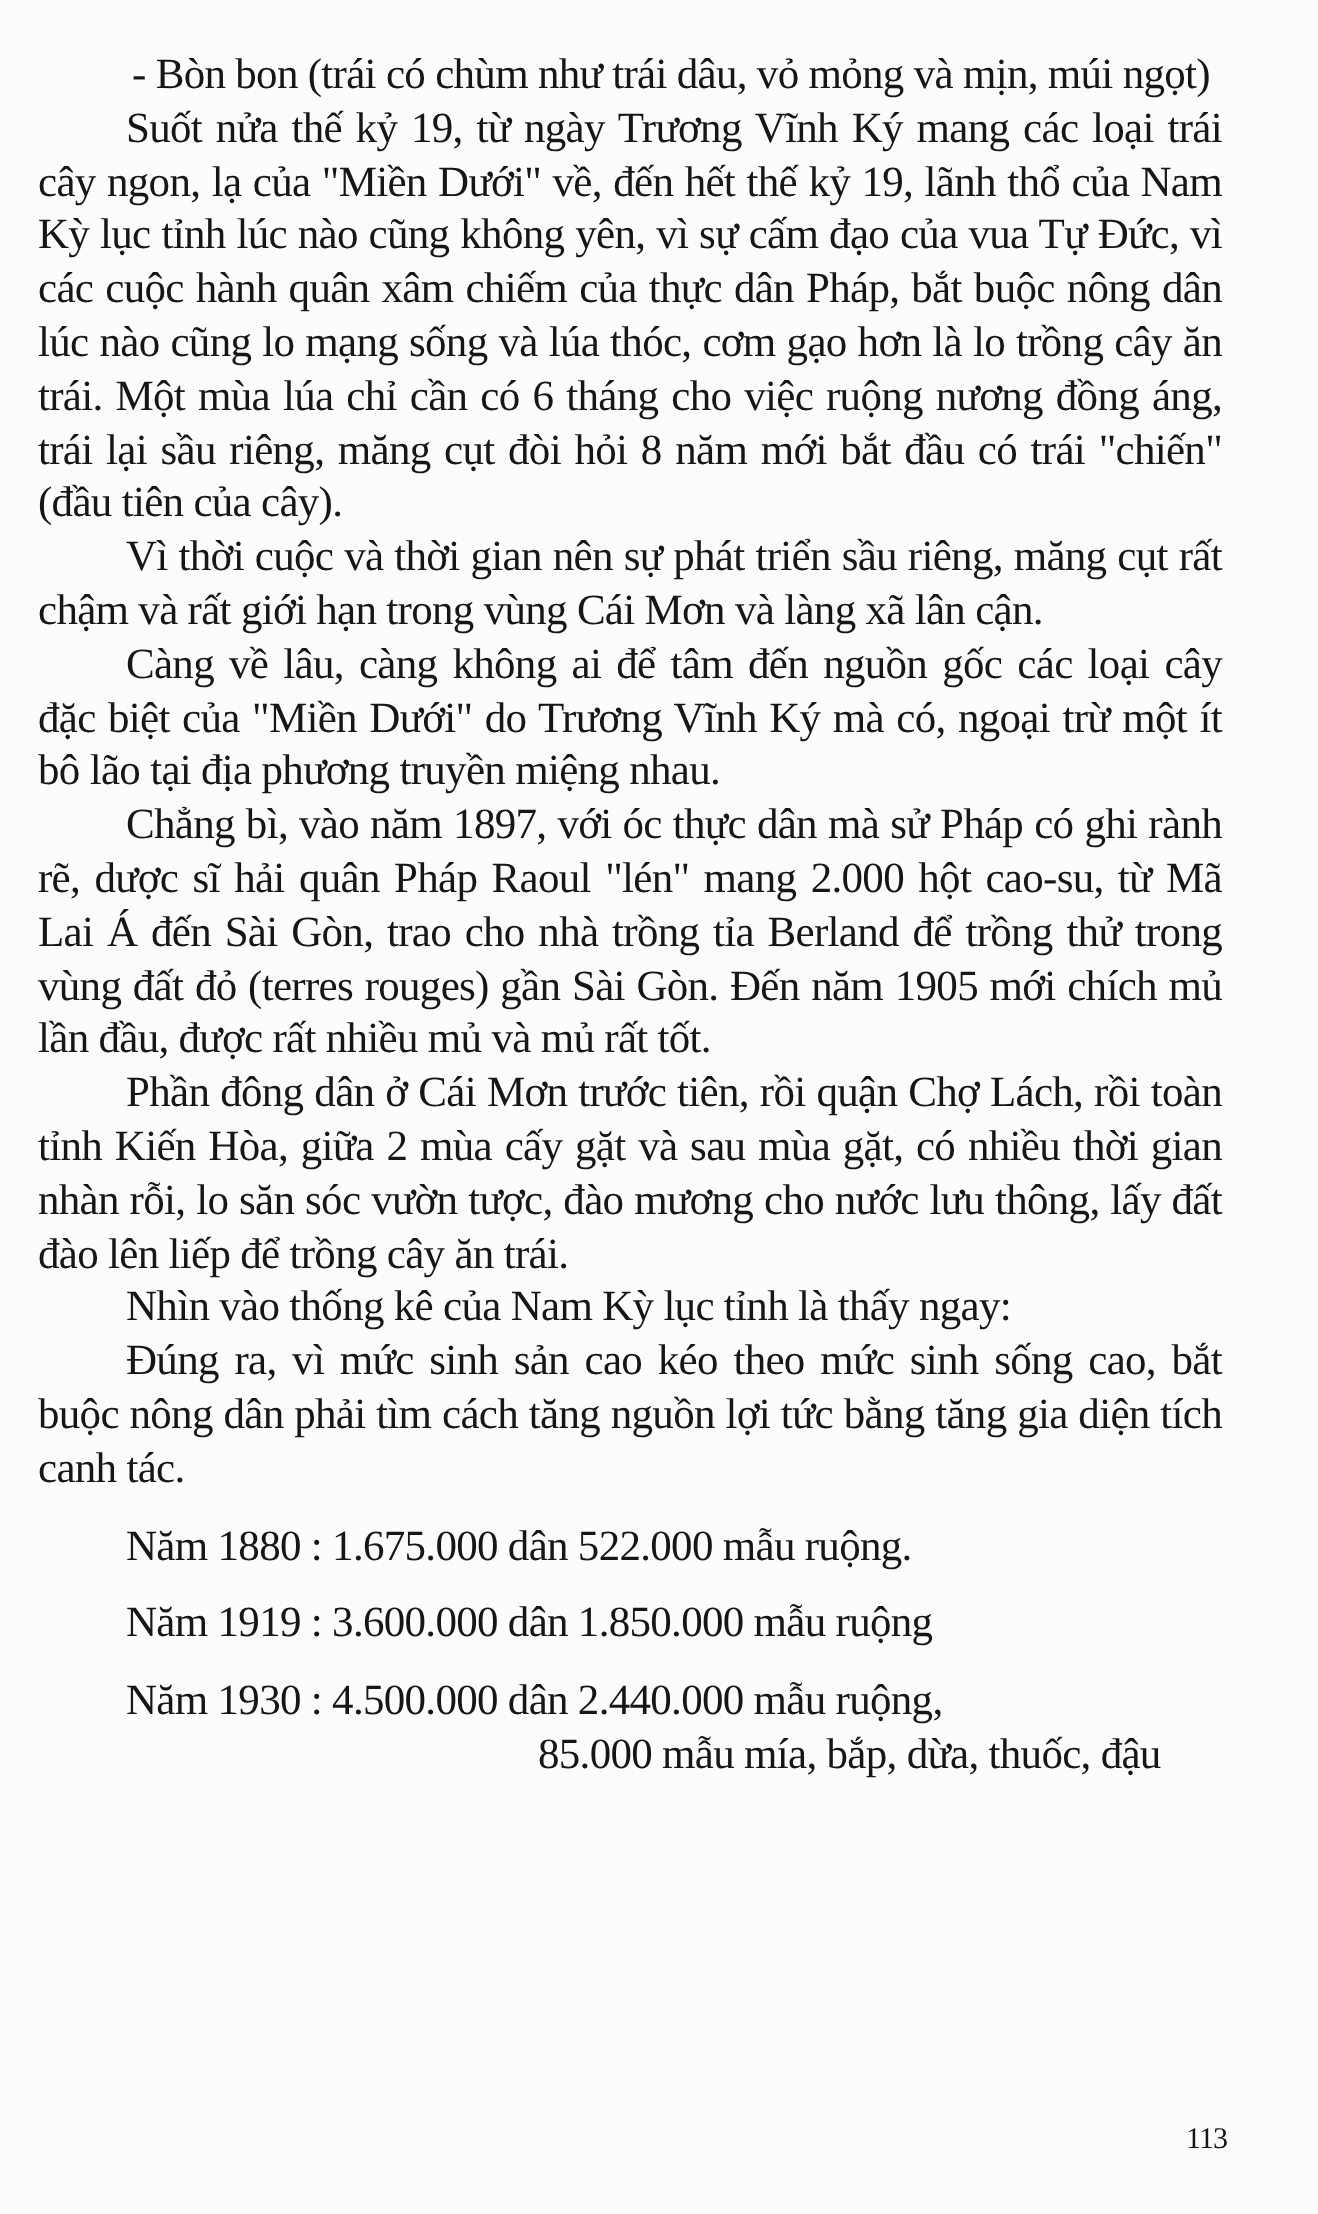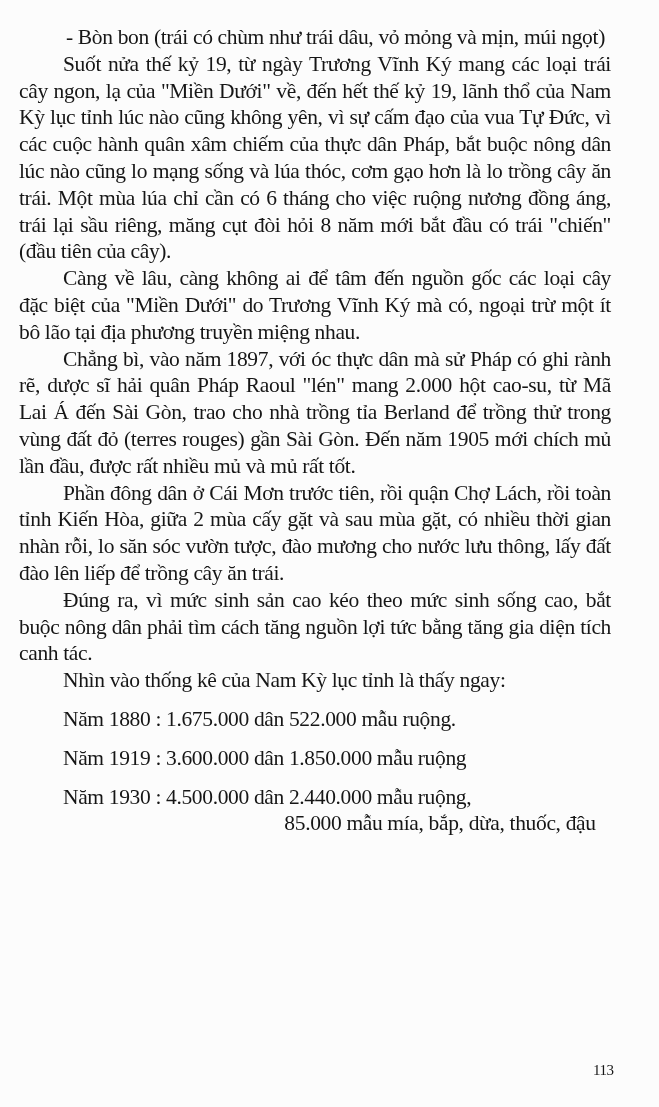--- a/index.html
+++ b/index.html
@@ -27,39 +27,40 @@
   .p.last-left { text-align-last: left; }
   .bullet {
     margin: 0;
     padding-left: 60px;
     text-indent: -13px;
     text-align: justify;
     text-align-last: left;
   }
   .stats { margin: 0; padding-left: 44px; }
   .stat-line { display: block; white-space: nowrap; margin-top: 12px; }
-  .stat-cont { display: block; white-space: nowrap; padding-left: 206px; text-align: center; }
+  .stat-cont { display: block; white-space: nowrap; padding-left: 206px; }
   .page-number {
     position: absolute;
     left: 593px; top: 1062px;
     font-size: 15px;
     letter-spacing: -0.5px;
   }
 </style>
 </head>
 <body>
 
 <div class="page">
   <p class="bullet">- Bòn bon (trái có chùm như trái dâu, vỏ mỏng và mịn, múi ngọt)</p>
   <p class="p">Suốt nửa thế kỷ 19, từ ngày Trương Vĩnh Ký mang các loại trái cây ngon, lạ của "Miền Dưới" về, đến hết thế kỷ 19, lãnh thổ của Nam Kỳ lục tỉnh lúc nào cũng không yên, vì sự cấm đạo của vua Tự Đức, vì các cuộc hành quân xâm chiếm của thực dân Pháp, bắt buộc nông dân lúc nào cũng lo mạng sống và lúa thóc, cơm gạo hơn là lo trồng cây ăn trái. Một mùa lúa chỉ cần có 6 tháng cho việc ruộng nương đồng áng, trái lại sầu riêng, măng cụt đòi hỏi 8 năm mới bắt đầu có trái "chiến" (đầu tiên của cây).</p>
+  <p class="p">Vì thời cuộc và thời gian nên sự phát triển sầu riêng, măng cụt rất chậm và rất giới hạn trong vùng Cái Mơn và làng xã lân cận.</p>
   <p class="p">Càng về lâu, càng không ai để tâm đến nguồn gốc các loại cây đặc biệt của "Miền Dưới" do Trương Vĩnh Ký mà có, ngoại trừ một ít bô lão tại địa phương truyền miệng nhau.</p>
   <p class="p">Chẳng bì, vào năm 1897, với óc thực dân mà sử Pháp có ghi rành rẽ, dược sĩ hải quân Pháp Raoul "lén" mang 2.000 hột cao-su, từ Mã Lai Á đến Sài Gòn, trao cho nhà trồng tỉa Berland để trồng thử trong vùng đất đỏ (terres rouges) gần Sài Gòn. Đến năm 1905 mới chích mủ lần đầu, được rất nhiều mủ và mủ rất tốt.</p>
   <p class="p">Phần đông dân ở Cái Mơn trước tiên, rồi quận Chợ Lách, rồi toàn tỉnh Kiến Hòa, giữa 2 mùa cấy gặt và sau mùa gặt, có nhiều thời gian nhàn rỗi, lo săn sóc vườn tược, đào mương cho nước lưu thông, lấy đất đào lên liếp để trồng cây ăn trái.</p>
+  <p class="p last-left">Nhìn vào thống kê của Nam Kỳ lục tỉnh là thấy ngay:</p>
   <p class="p">Đúng ra, vì mức sinh sản cao kéo theo mức sinh sống cao, bắt buộc nông dân phải tìm cách tăng nguồn lợi tức bằng tăng gia diện tích canh tác.</p>
-  <p class="p last-left">Nhìn vào thống kê của Nam Kỳ lục tỉnh là thấy ngay:</p>
   <div class="stats">
     <span class="stat-line">Năm 1880 : 1.675.000 dân 522.000 mẫu ruộng.</span>
     <span class="stat-line">Năm 1919 : 3.600.000 dân 1.850.000 mẫu ruộng</span>
     <span class="stat-line">Năm 1930 : 4.500.000 dân 2.440.000 mẫu ruộng,</span>
     <span class="stat-cont">85.000 mẫu mía, bắp, dừa, thuốc, đậu</span>
   </div>
 </div>
 
 <div class="page-number">113</div>
 

